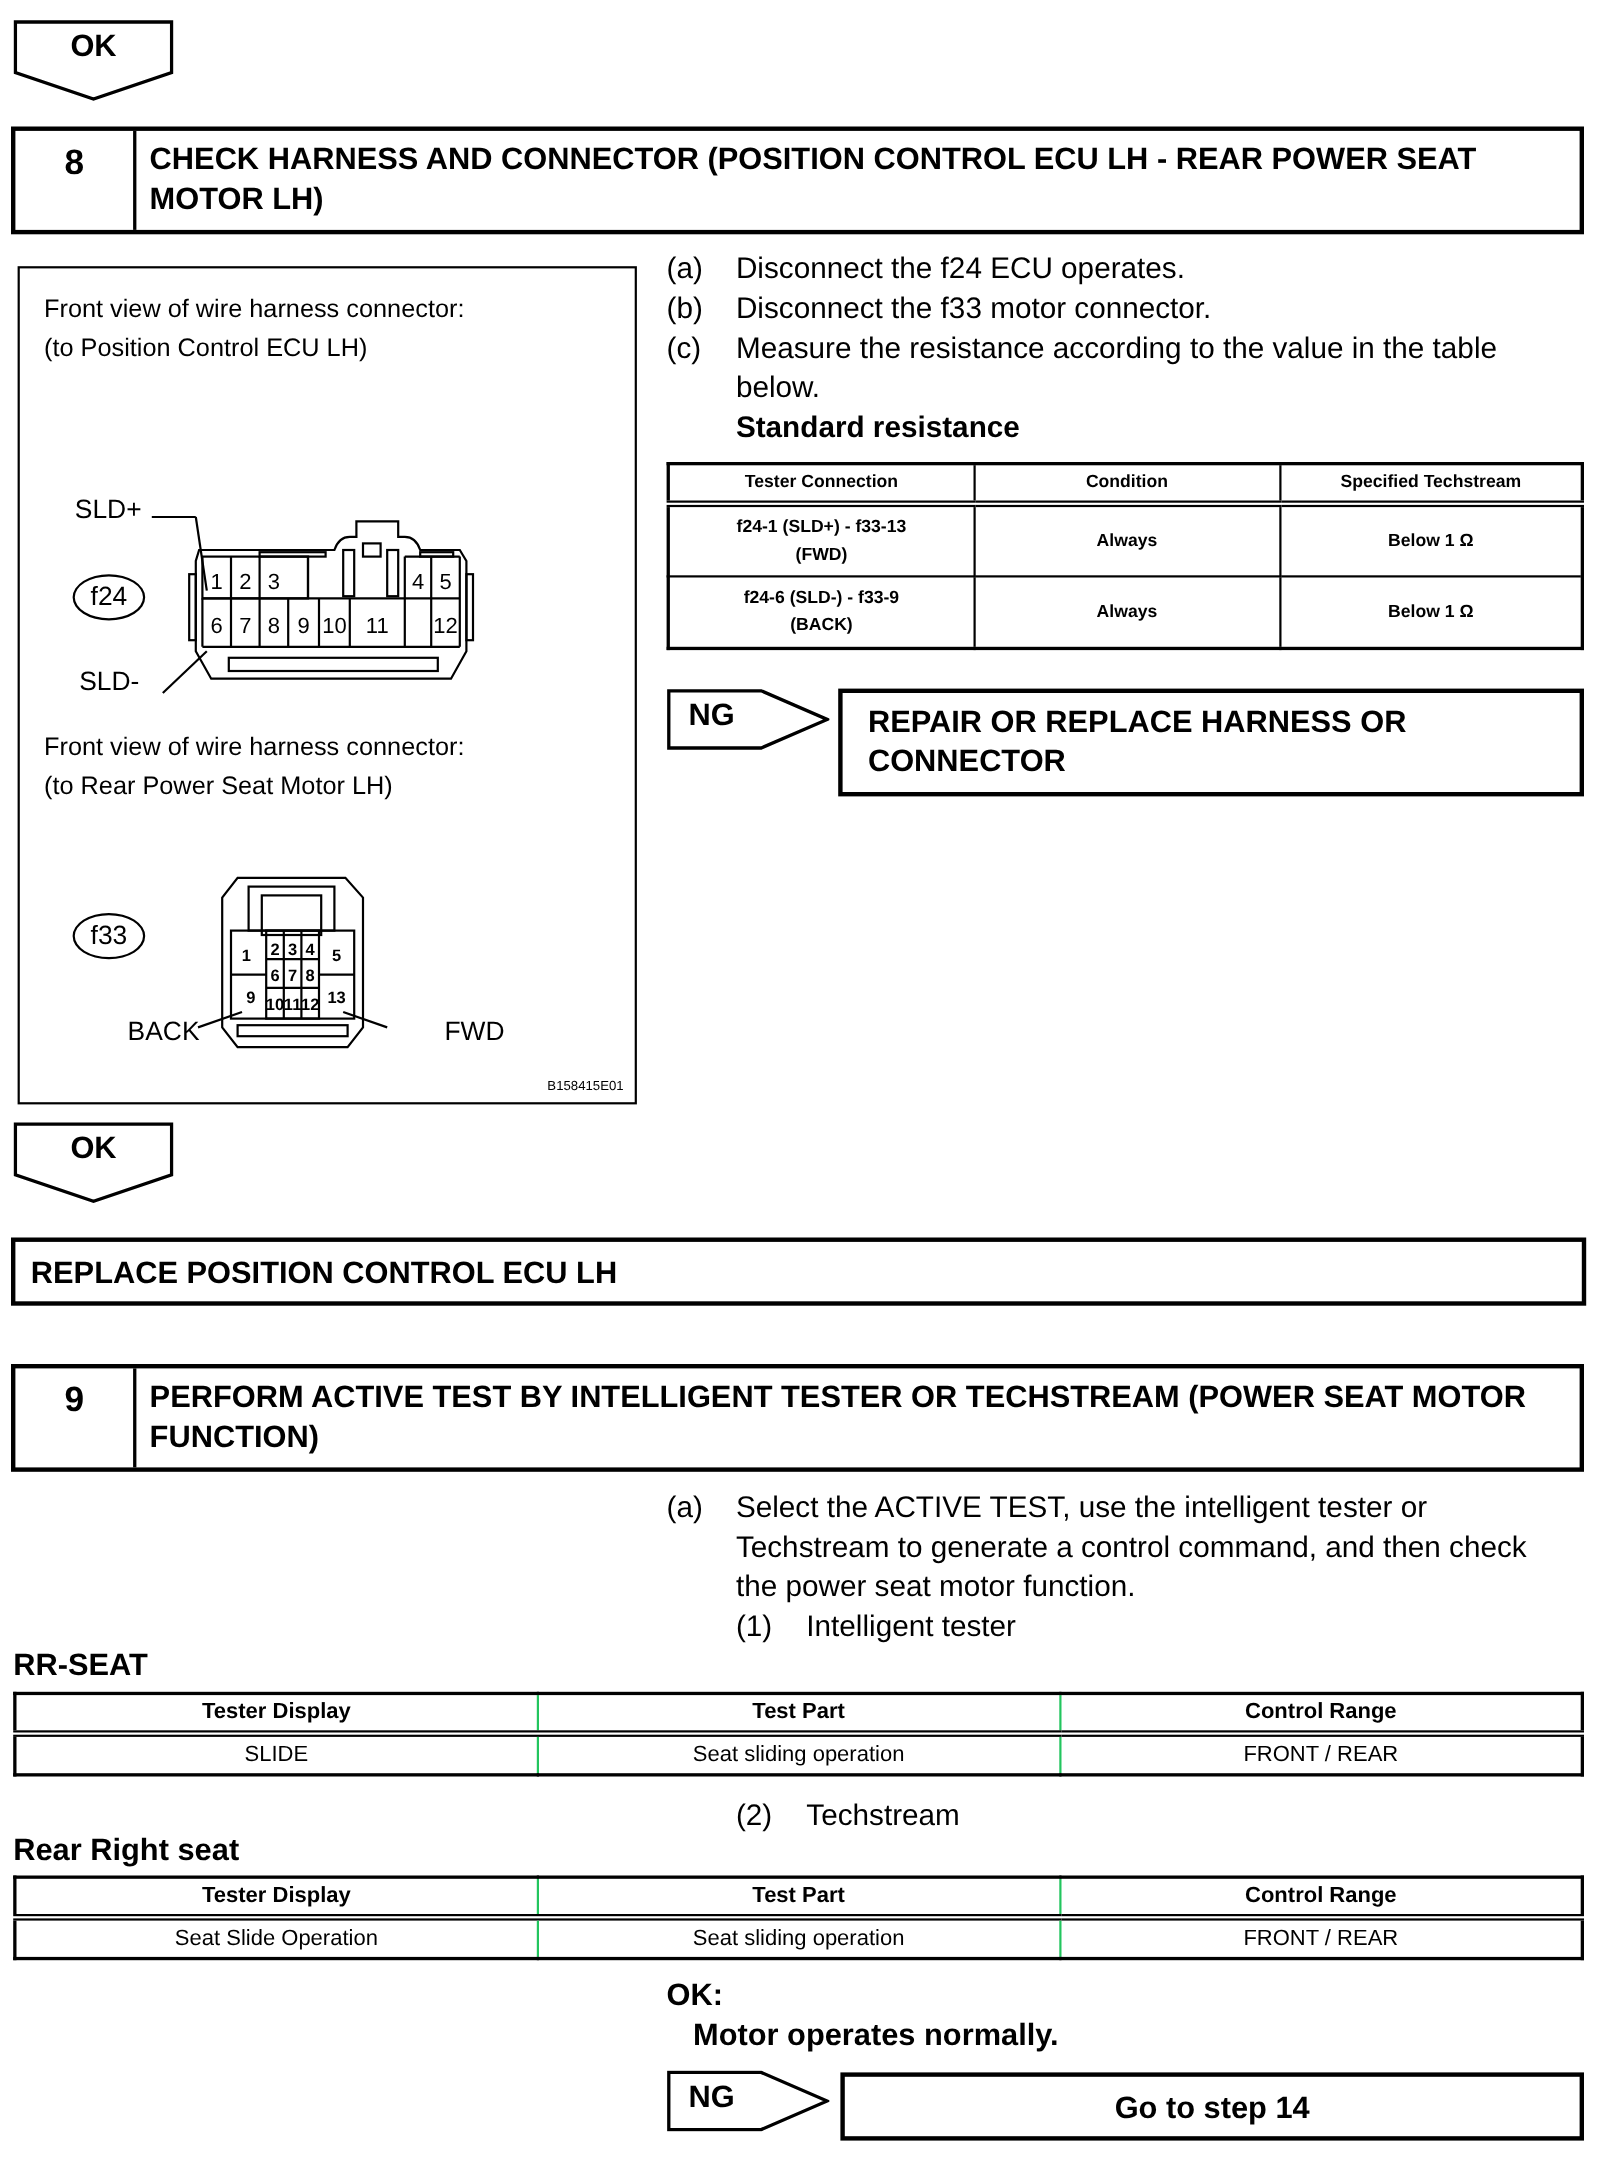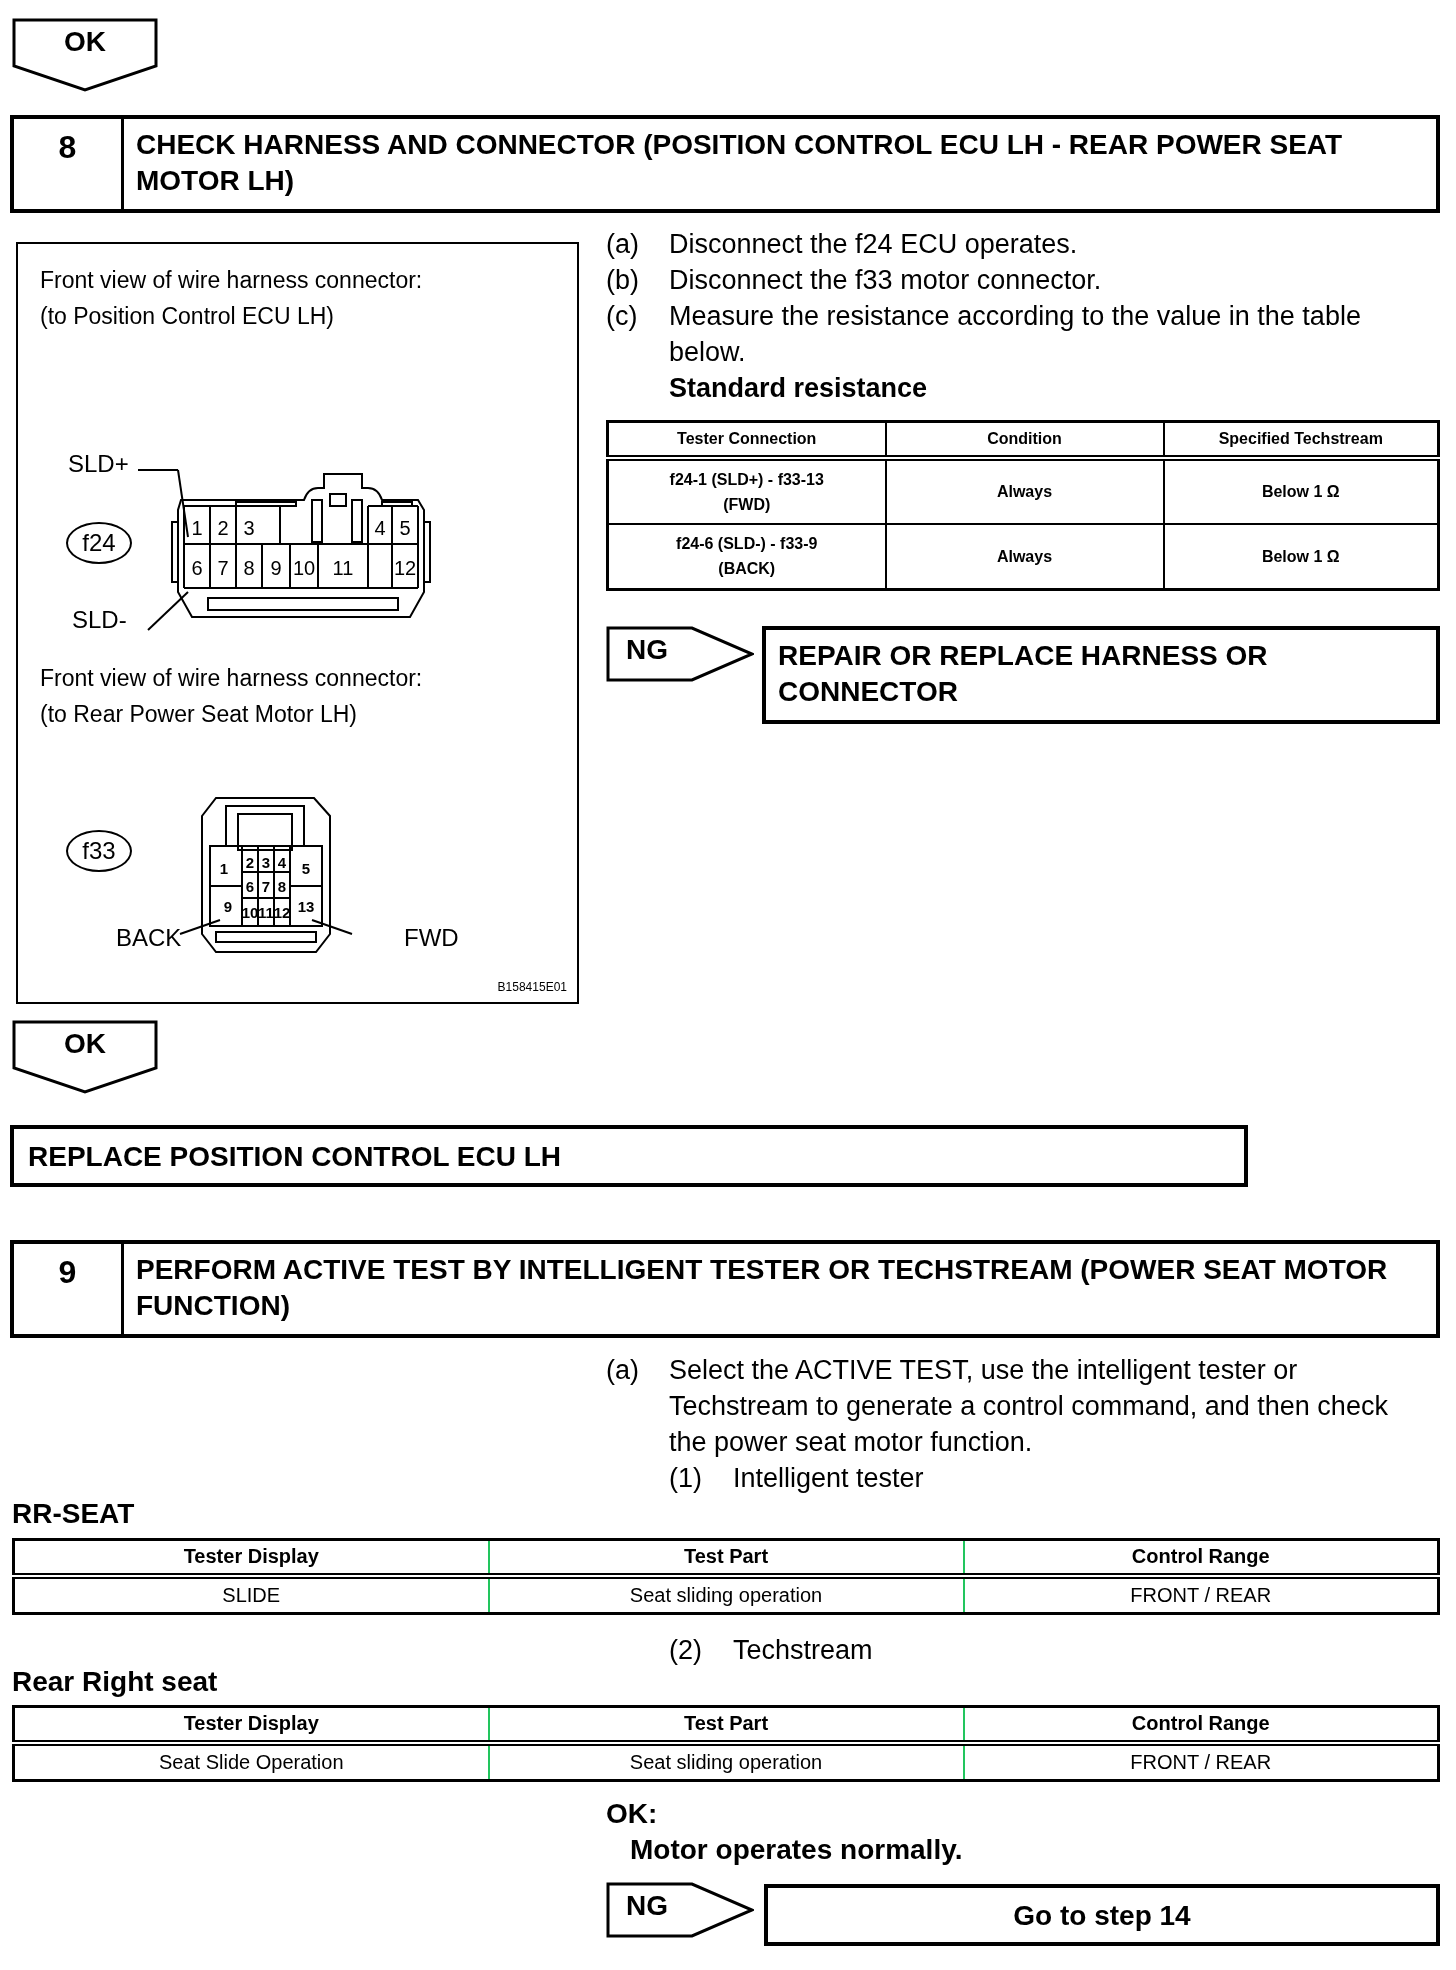--- a/index.html
+++ b/index.html
@@ -40,21 +40,21 @@
   .atable { left: 12px; width: 1428px; border: 3px solid #000; }
   .atable th, .atable td { border: 2px solid #22c55e; text-align: center; font-size: 20px; }
   .atable th { height: 36px; font-weight: bold; border-bottom: 6px double #000; }
   .atable td { height: 38px; }
 
   
   .ng-arrow { position: absolute; width: 148px; height: 56px; }
   .ng-arrow .lbl { position: absolute; left: 20px; top: 8px; font-weight: bold; font-size: 28px; }
   .ng-box { position: absolute; border: 4px solid #000; font-weight: bold; font-size: 28px; line-height: 36px; }
 
-  .replace-box { position: absolute; left: 10px; top: 1125px; width: 1238px; height: 62px; border: 4px solid #000; font-weight: bold; font-size: 28px; padding: 12px 14px; }
+  .replace-box { position: absolute; left: 10px; top: 1125px; width: 1432px; height: 62px; border: 4px solid #000; font-weight: bold; font-size: 28px; padding: 12px 14px; }
 
   .sub-title { position: absolute; left: 12px; font-weight: bold; font-size: 28px; }
 </style>
 </head>
 <body>
 
 <div class="ok-badge" style="left:12px; top:18px;">
   <svg width="146" height="74">
     <polygon points="2,2 144,2 144,48 73,72 2,48" fill="#fff" stroke="#000" stroke-width="3"></polygon>
   </svg>
@@ -201,21 +201,21 @@
   </tr>
 </tbody>
   </table>
 
 <div class="ng-arrow" style="left:606px; top:626px;">
   <svg width="148" height="56">
     <polygon points="2,2 86,2 146,28 86,54 2,54" fill="#fff" stroke="#000" stroke-width="3"></polygon>
   </svg>
   <div class="lbl">NG</div>
 </div>
-<div class="ng-box" style="left:762px; top:626px; width:678px; height:98px; padding:8px 12px;">
+<div class="ng-box" style="left:762px; top:626px; width:678px; height:98px; padding:8px 23px;">
   <div>REPAIR OR REPLACE HARNESS OR</div>
   <div>CONNECTOR</div>
 </div>
 
 <div class="ok-badge" style="left:12px; top:1020px;">
   <svg width="146" height="74">
     <polygon points="2,2 144,2 144,48 73,72 2,48" fill="#fff" stroke="#000" stroke-width="3"></polygon>
   </svg>
   <div class="lbl">OK</div>
 </div>

